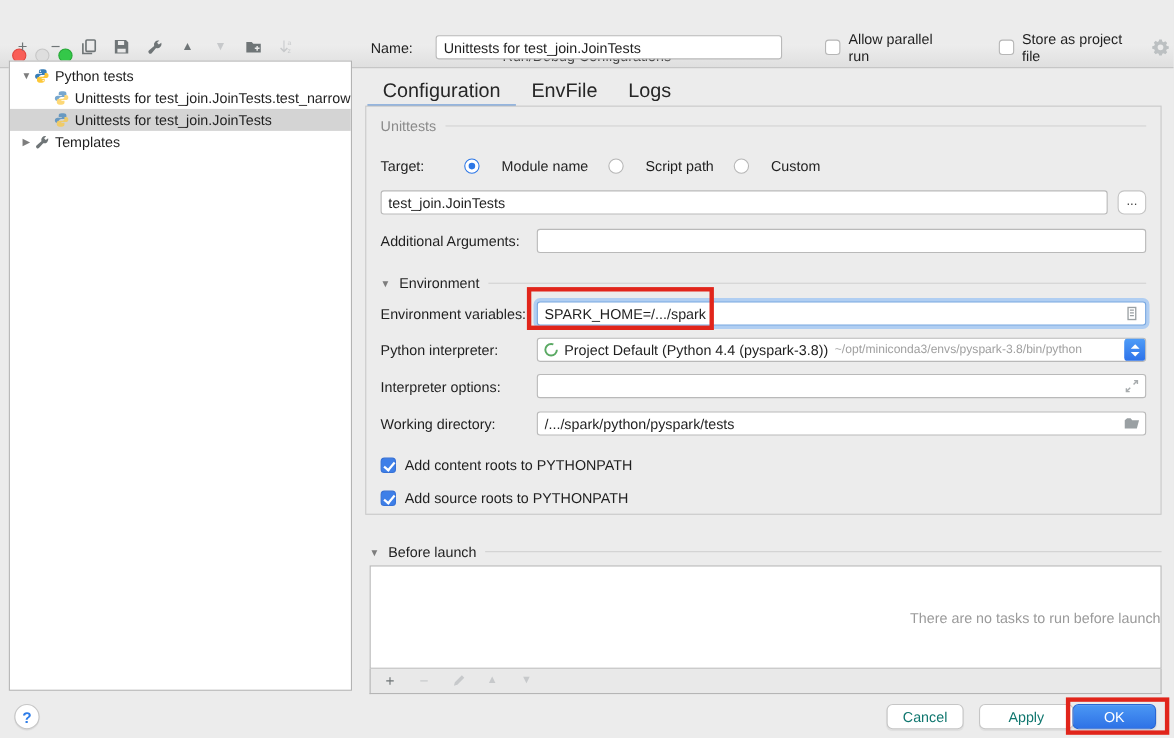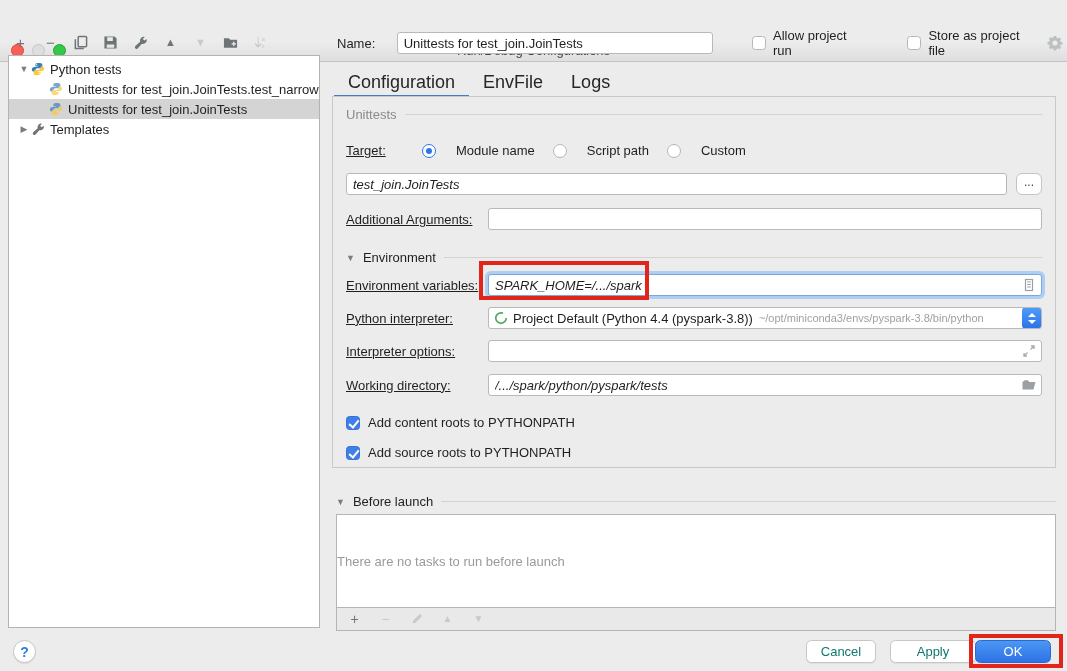--- a/index.html
+++ b/index.html
@@ -86,23 +86,23 @@
   
   .config-panel{
     position:absolute; left:332px; top:96px; width:724px; height:372px;
     border:1px solid #c9c9c9; background:#ececec; overflow:hidden;
   }
   .group-head{ display:flex; align-items:center; color:#8a8a8a; margin:10px 13px 0; gap:8px;}
   .group-head.dark{ color:#1f1f1f; }
   .group-head .tri{ color:#7d7d7d; font-size:9px; }
   .group-head .rule{ flex:1; height:1px; background:#d2d2d2; }
   .form-row{ display:flex; align-items:center; margin:0 13px; }
-  .flabel{ width:142px; flex:none;text-decoration:underline; }
+  .flabel{ width:142px; flex:none; }
   .grow{ flex:1; position:relative; display:flex; align-items:center;}
-  .grow .field{ width:100%;font-style:italic; }
+  .grow .field{ width:100%; }
 
   .radio-row{ display:flex; align-items:center; gap:18px; }
   .radio{ display:flex; align-items:center; gap:20px; }
   .rdot{ width:14px; height:14px; border-radius:50%; background:#fff; border:1px solid #b6b6b6;
          position:relative; flex:none;}
   .rdot.sel{ border:1.5px solid #2d77e6; }
   .rdot.sel::after{ content:""; position:absolute; left:3px; top:3px; width:6px; height:6px;
          border-radius:50%; background:#2d77e6; }
 
   .browse-btn{
@@ -132,21 +132,21 @@
   .cb-row{ display:flex; align-items:center; gap:8px; margin:0 13px; }
 
   
   .bl-head{ position:absolute; left:336px; top:494px; width:720px; display:flex;
     align-items:center; gap:8px; }
   .bl-head .tri{ color:#7d7d7d; font-size:9px; }
   .bl-head .rule{ flex:1; height:1px; background:#d2d2d2; }
   .task-box{
     position:absolute; left:336px; top:514px; width:720px; height:94px;
     background:#fff; border:1px solid #b5b5b5;
-    display:flex; align-items:center; justify-content:flex-start;
+    display:flex; align-items:center; justify-content:flex-end;
   }
   .task-empty{ color:#9a9a9a; }
   .task-toolbar{
     position:absolute; left:336px; top:608px; width:720px; height:23px;
     background:#e9e9e9; border:1px solid #b5b5b5; border-top:none;
     display:flex; align-items:center; gap:14px; padding-left:9px;
   }
   .task-toolbar .tbico{ font-size:14px; }
   .task-toolbar svg{ width:14px; height:14px; }
 
@@ -255,21 +255,21 @@
   </div>
 </div>
 
 <div class="help-btn">?</div>
 
 <div class="name-row">
   <span class="nlabel">Name:</span>
   <input class="field name-input" value="Unittests for test_join.JoinTests" style="">
   <span class="hdr-check">
     <span class="cbox"></span>
-    <span>Allow project run</span>
+    <span>Allow parallel run</span>
   </span>
   <span class="hdr-check">
     <span class="cbox"></span>
     <span>Store as project file</span>
   </span>
   <span class="gearwrap">
     <svg viewBox="0 0 16 16" fill="#bcc0c2" fill-rule="evenodd">
         <path d="M6.8 1h2.4l.4 1.8 1.3.6 1.5-1 1.7 1.7-1 1.5.6 1.3L15.5 7v2.4l-1.8.4-.6 1.3 1 1.5-1.7 1.7-1.5-1-1.3.6-.4 1.6H6.8l-.4-1.6-1.3-.6-1.5 1-1.7-1.7 1-1.5-.6-1.3L.5 9.4V7l1.8-.4.6-1.3-1-1.5L3.6 2.1l1.5 1 1.3-.6L6.8 1zM8 5.4A2.6 2.6 0 1 0 8 10.6 2.6 2.6 0 0 0 8 5.4z"></path>
       </svg>
   </span>

